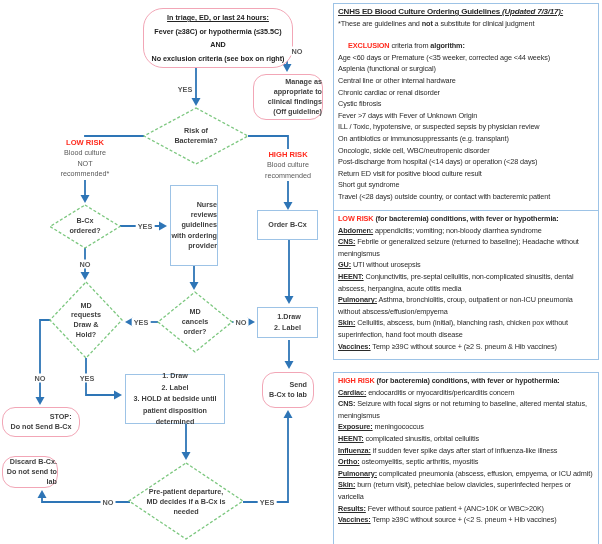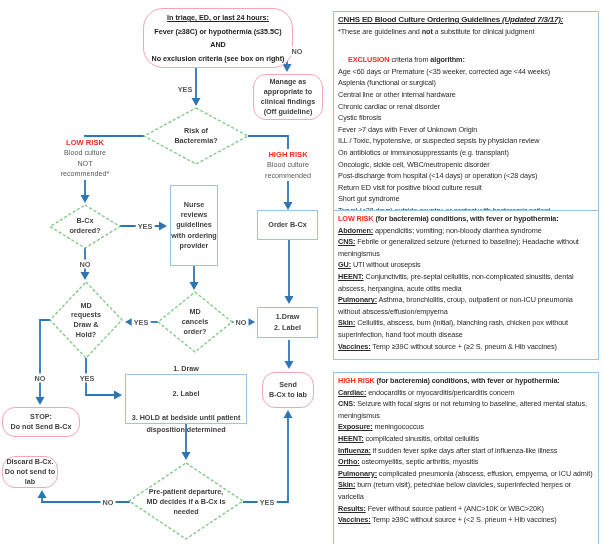--- a/index.html
+++ b/index.html
@@ -4,21 +4,21 @@
 <style>
   html,body{margin:0;padding:0;background:#fff;}
   .canvas{position:relative;width:602px;height:544px;background:#fff;
           font-family:"Liberation Sans",sans-serif;overflow:hidden;}
   svg{position:absolute;left:0;top:0;z-index:1;}
   
   .node{position:absolute;z-index:2;box-sizing:border-box;display:flex;flex-direction:column;
         align-items:center;justify-content:center;text-align:center;background:#fff;}
   .rectbox{border:1.5px solid #9DC3E6;}
   .pinkbox{border:1.5px solid #F2A6B6;border-radius:13px;}
-  .nodetext{font-size:7.2px;line-height:1.42;font-weight:700;color:#3f3f3f;white-space:pre-line;}
+  .nodetext{font-size:7.2px;line-height:1.42;font-weight:700;color:#3f3f3f;white-space:pre-line;text-align:right;}
   .dtext{position:absolute;z-index:2;display:flex;align-items:center;justify-content:center;
          text-align:center;font-size:7.2px;line-height:1.35;font-weight:600;color:#3f3f3f;white-space:pre-line;}
   .startbox{border-radius:20px;padding:3px 2px;}
   .startbox div{font-size:7.2px;line-height:13.5px;font-weight:700;color:#222;}
   .s-l1{text-decoration:underline;}
   .s-l4{color:#FF2B1E;}
   .vlabel{position:absolute;z-index:3;transform:translate(-50%,-50%);font-size:7.3px;font-weight:600;
           color:#595959;background:#fff;padding:0 2px;white-space:nowrap;}
   .risklabel{position:absolute;z-index:3;text-align:center;background:#fff;}
   .risklabel .rl{color:#FF2B1E;font-weight:700;font-size:7.6px;line-height:11px;}
@@ -26,21 +26,21 @@
   .holdline{font-size:7.2px;line-height:11.5px;font-weight:700;color:#3f3f3f;}
   .u{ }
   
   .panel{position:absolute;left:333px;width:266px;z-index:2;box-sizing:border-box;background:#fff;
          border:1.5px solid #9DC3E6;padding:2px 4px;font-size:7.3px;line-height:11.6px;
          color:#2b2b2b;letter-spacing:-0.12px;}
   .ptitle{font-weight:700;font-size:8px;text-decoration:underline;letter-spacing:-0.2px;white-space:nowrap;}
   .ptitle .it{font-style:italic;font-weight:600;}
   .red{color:#FF2B1E;font-weight:700;}
   .bold{font-weight:700;}
-  .pheading{margin-top:17px;padding-left:10px;}
+  .pheading{margin-top:11px;padding-left:10px;}
   .cat{font-weight:700;text-decoration:underline;}
 </style>
 </head>
 <body>
 
 <div class="canvas">
 
   <svg width="330" height="544">
     <g stroke="#2E75B6" stroke-width="1.8" fill="none">
       <polyline points="196,68 196,102"></polyline>
@@ -132,21 +132,21 @@
   <div class="dtext" style="left:56px;top:292px;width:60px;height:56px;">MD
 requests
 Draw &amp;
 Hold?</div>
 
   <div class="node rectbox" style="left:257px;top:307px;width:61px;height:31px;">
     <div class="nodetext">1.Draw
 2. Label</div>
   </div>
 
-  <div class="node rectbox" style="left:125px;top:374px;width:122px;height:50px;gap:13px;">
+  <div class="node rectbox" style="left:125px;top:374px;width:100px;height:50px;">
     <div class="holdline">1. Draw</div>
     <div class="holdline">2. Label</div>
     <div class="holdline"><span>3. </span><span class="u">HOLD</span><span> at bedside until patient disposition determined</span></div>
   </div>
 
   <div class="node pinkbox" style="left:262px;top:372px;width:52px;height:36px;">
     <div class="nodetext" style="font-weight:600">Send
 B-Cx to lab</div>
   </div>
 
@@ -166,21 +166,21 @@
   <div class="vlabel" style="left:297px;top:51px;">NO</div>
   <div class="vlabel" style="left:145px;top:226px;">YES</div>
   <div class="vlabel" style="left:85px;top:264px;">NO</div>
   <div class="vlabel" style="left:141px;top:322px;">YES</div>
   <div class="vlabel" style="left:241px;top:322px;">NO</div>
   <div class="vlabel" style="left:40px;top:378px;">NO</div>
   <div class="vlabel" style="left:87px;top:378px;">YES</div>
   <div class="vlabel" style="left:108px;top:502px;">NO</div>
   <div class="vlabel" style="left:267px;top:502px;">YES</div>
 
-  <div class="panel" style="top:11px;height:256px;">
+  <div class="panel" style="top:3px;height:256px;">
     <div class="ptitle"><span>CNHS ED Blood Culture Ordering Guidelines </span><span class="it">(Updated 7/3/17):</span></div>
     <div><span>*These are guidelines and </span><span class="bold">not</span><span> a substitute for clinical judgment</span></div>
     <div class="pheading"><span class="red">EXCLUSION</span><span> criteria from </span><span class="bold">algorithm:</span></div>
     <div>
 
     <div class="pline"><span>Age &lt;60 days or Premature (&lt;35 weeker, corrected age &lt;44 weeks)</span></div>
         <div class="pline"><span>Asplenia (functional or surgical)</span></div>
         <div class="pline"><span>Central line or other internal hardware</span></div>
         <div class="pline"><span>Chronic cardiac or renal disorder</span></div>
         <div class="pline"><span>Cystic fibrosis</span></div>

